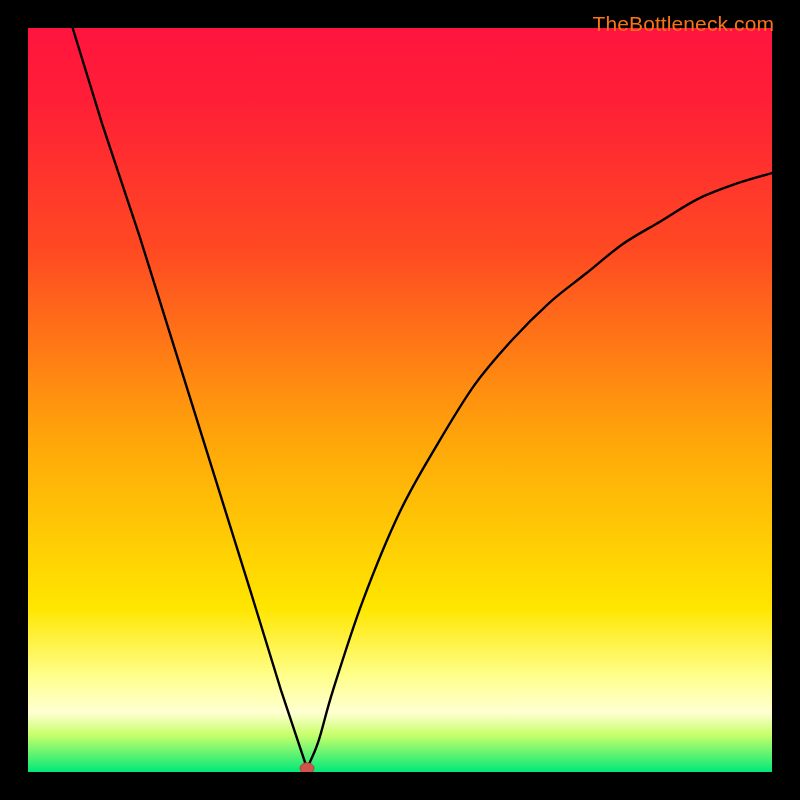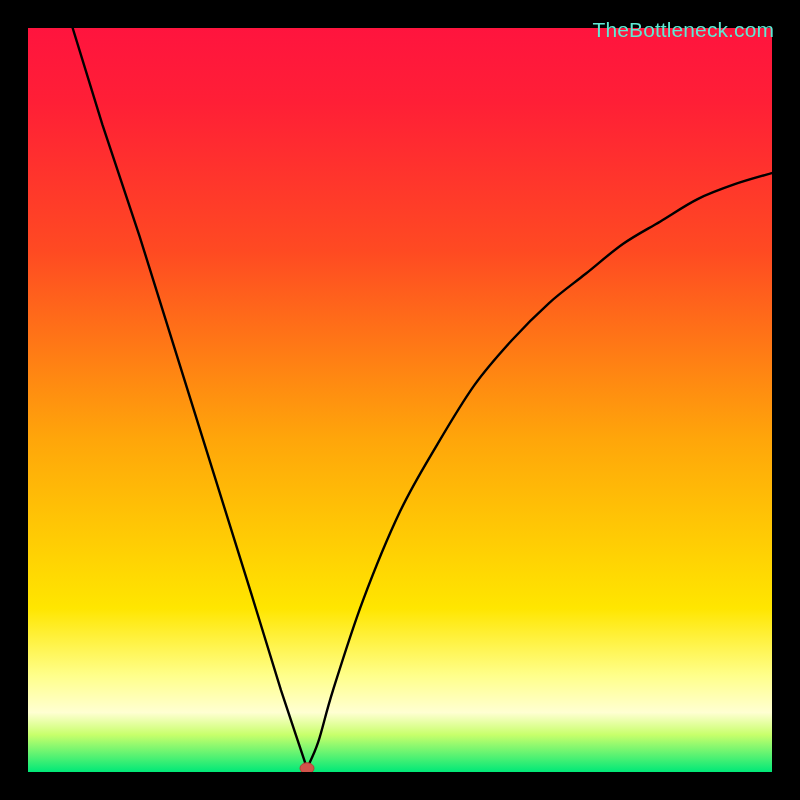--- a/index.html
+++ b/index.html
@@ -39,23 +39,23 @@
   }
   .plot-svg {
     position: absolute;
     left: 0;
     top: 0;
     width: 744px;
     height: 744px;
   }
   .watermark {
     position: absolute;
-    top: 18px;
+    top: 12px;
     right: 26px;
-    color: #5eead4;
+    color: #f97316;
     font-size: 21px;
     font-weight: 400;
     letter-spacing: 0.1px;
   }
 </style>
 </head>
 <body>
 
 <div class="frame">
   <div class="plot-area">

